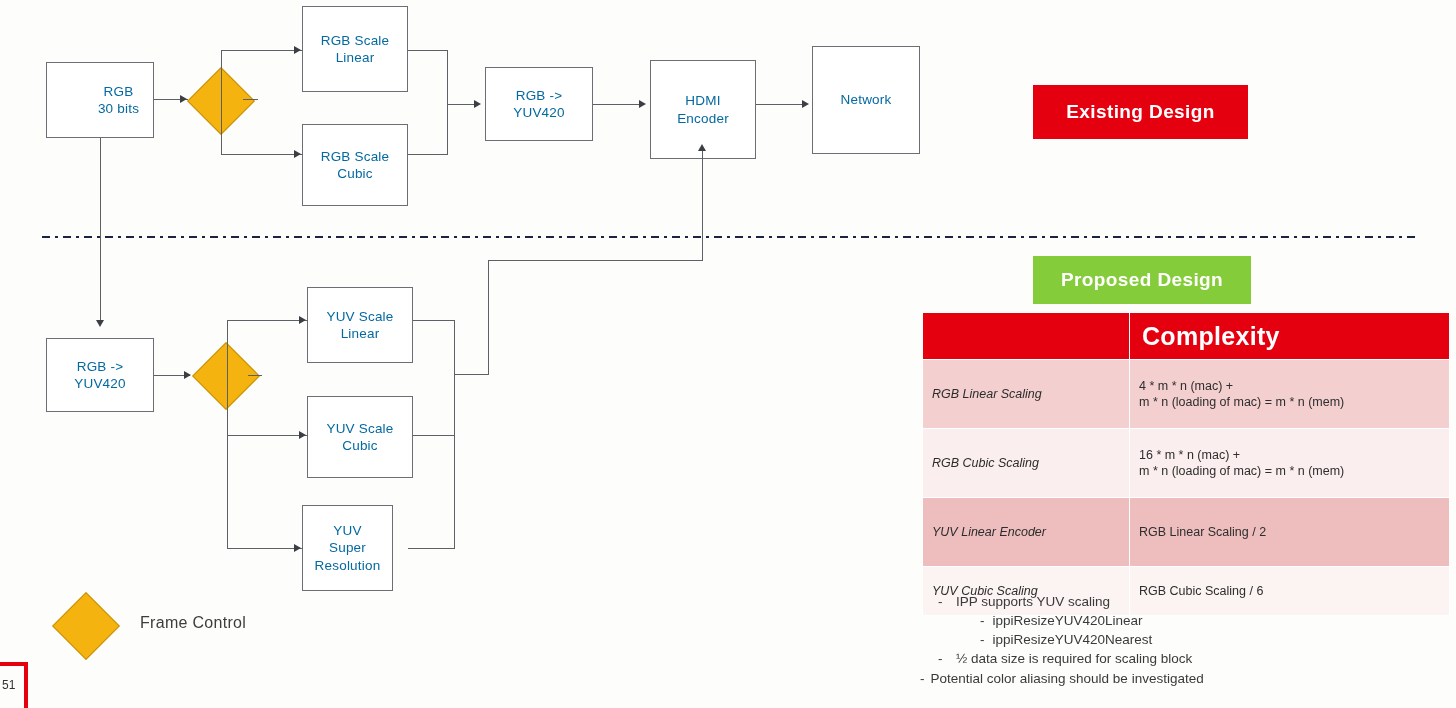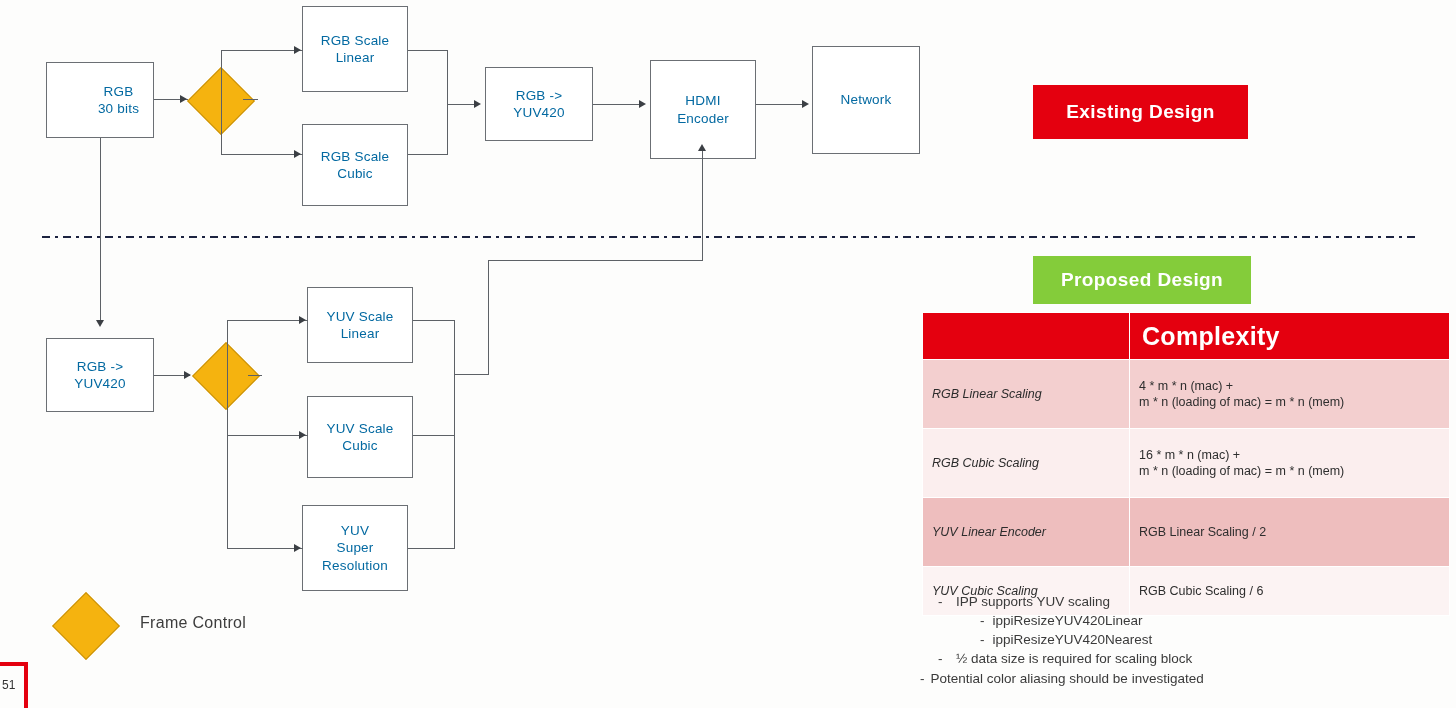--- a/index.html
+++ b/index.html
@@ -194,21 +194,21 @@
   <div class="box" id="yuv-scale-linear" style="left:307px;top:287px;width:106px;height:76px;">
     <span style="white-space: pre-line;">YUV Scale
 Linear</span>
   </div>
 
   <div class="box" id="yuv-scale-cubic" style="left:307px;top:396px;width:106px;height:82px;">
     <span style="white-space: pre-line;">YUV Scale
 Cubic</span>
   </div>
 
-  <div class="box" id="yuv-super-res" style="left:302px;top:505px;width:106px;height:86px;">
+  <div class="box" id="yuv-super-res" style="left:302px;top:505px;width:91px;height:86px;">
     <span style="white-space: pre-line;">YUV
 Super
 Resolution</span>
   </div>
 
   <div class="ln lh" style="left:154px;top:375px;width:36px;"></div>
   <div class="arrow arr-r" style="left:184px;top:371px;"></div>
 
   <div class="ln lh" style="left:248px;top:375px;width:14px;"></div>
   <div class="ln lv" style="left:227px;top:320px;height:228px;"></div>

